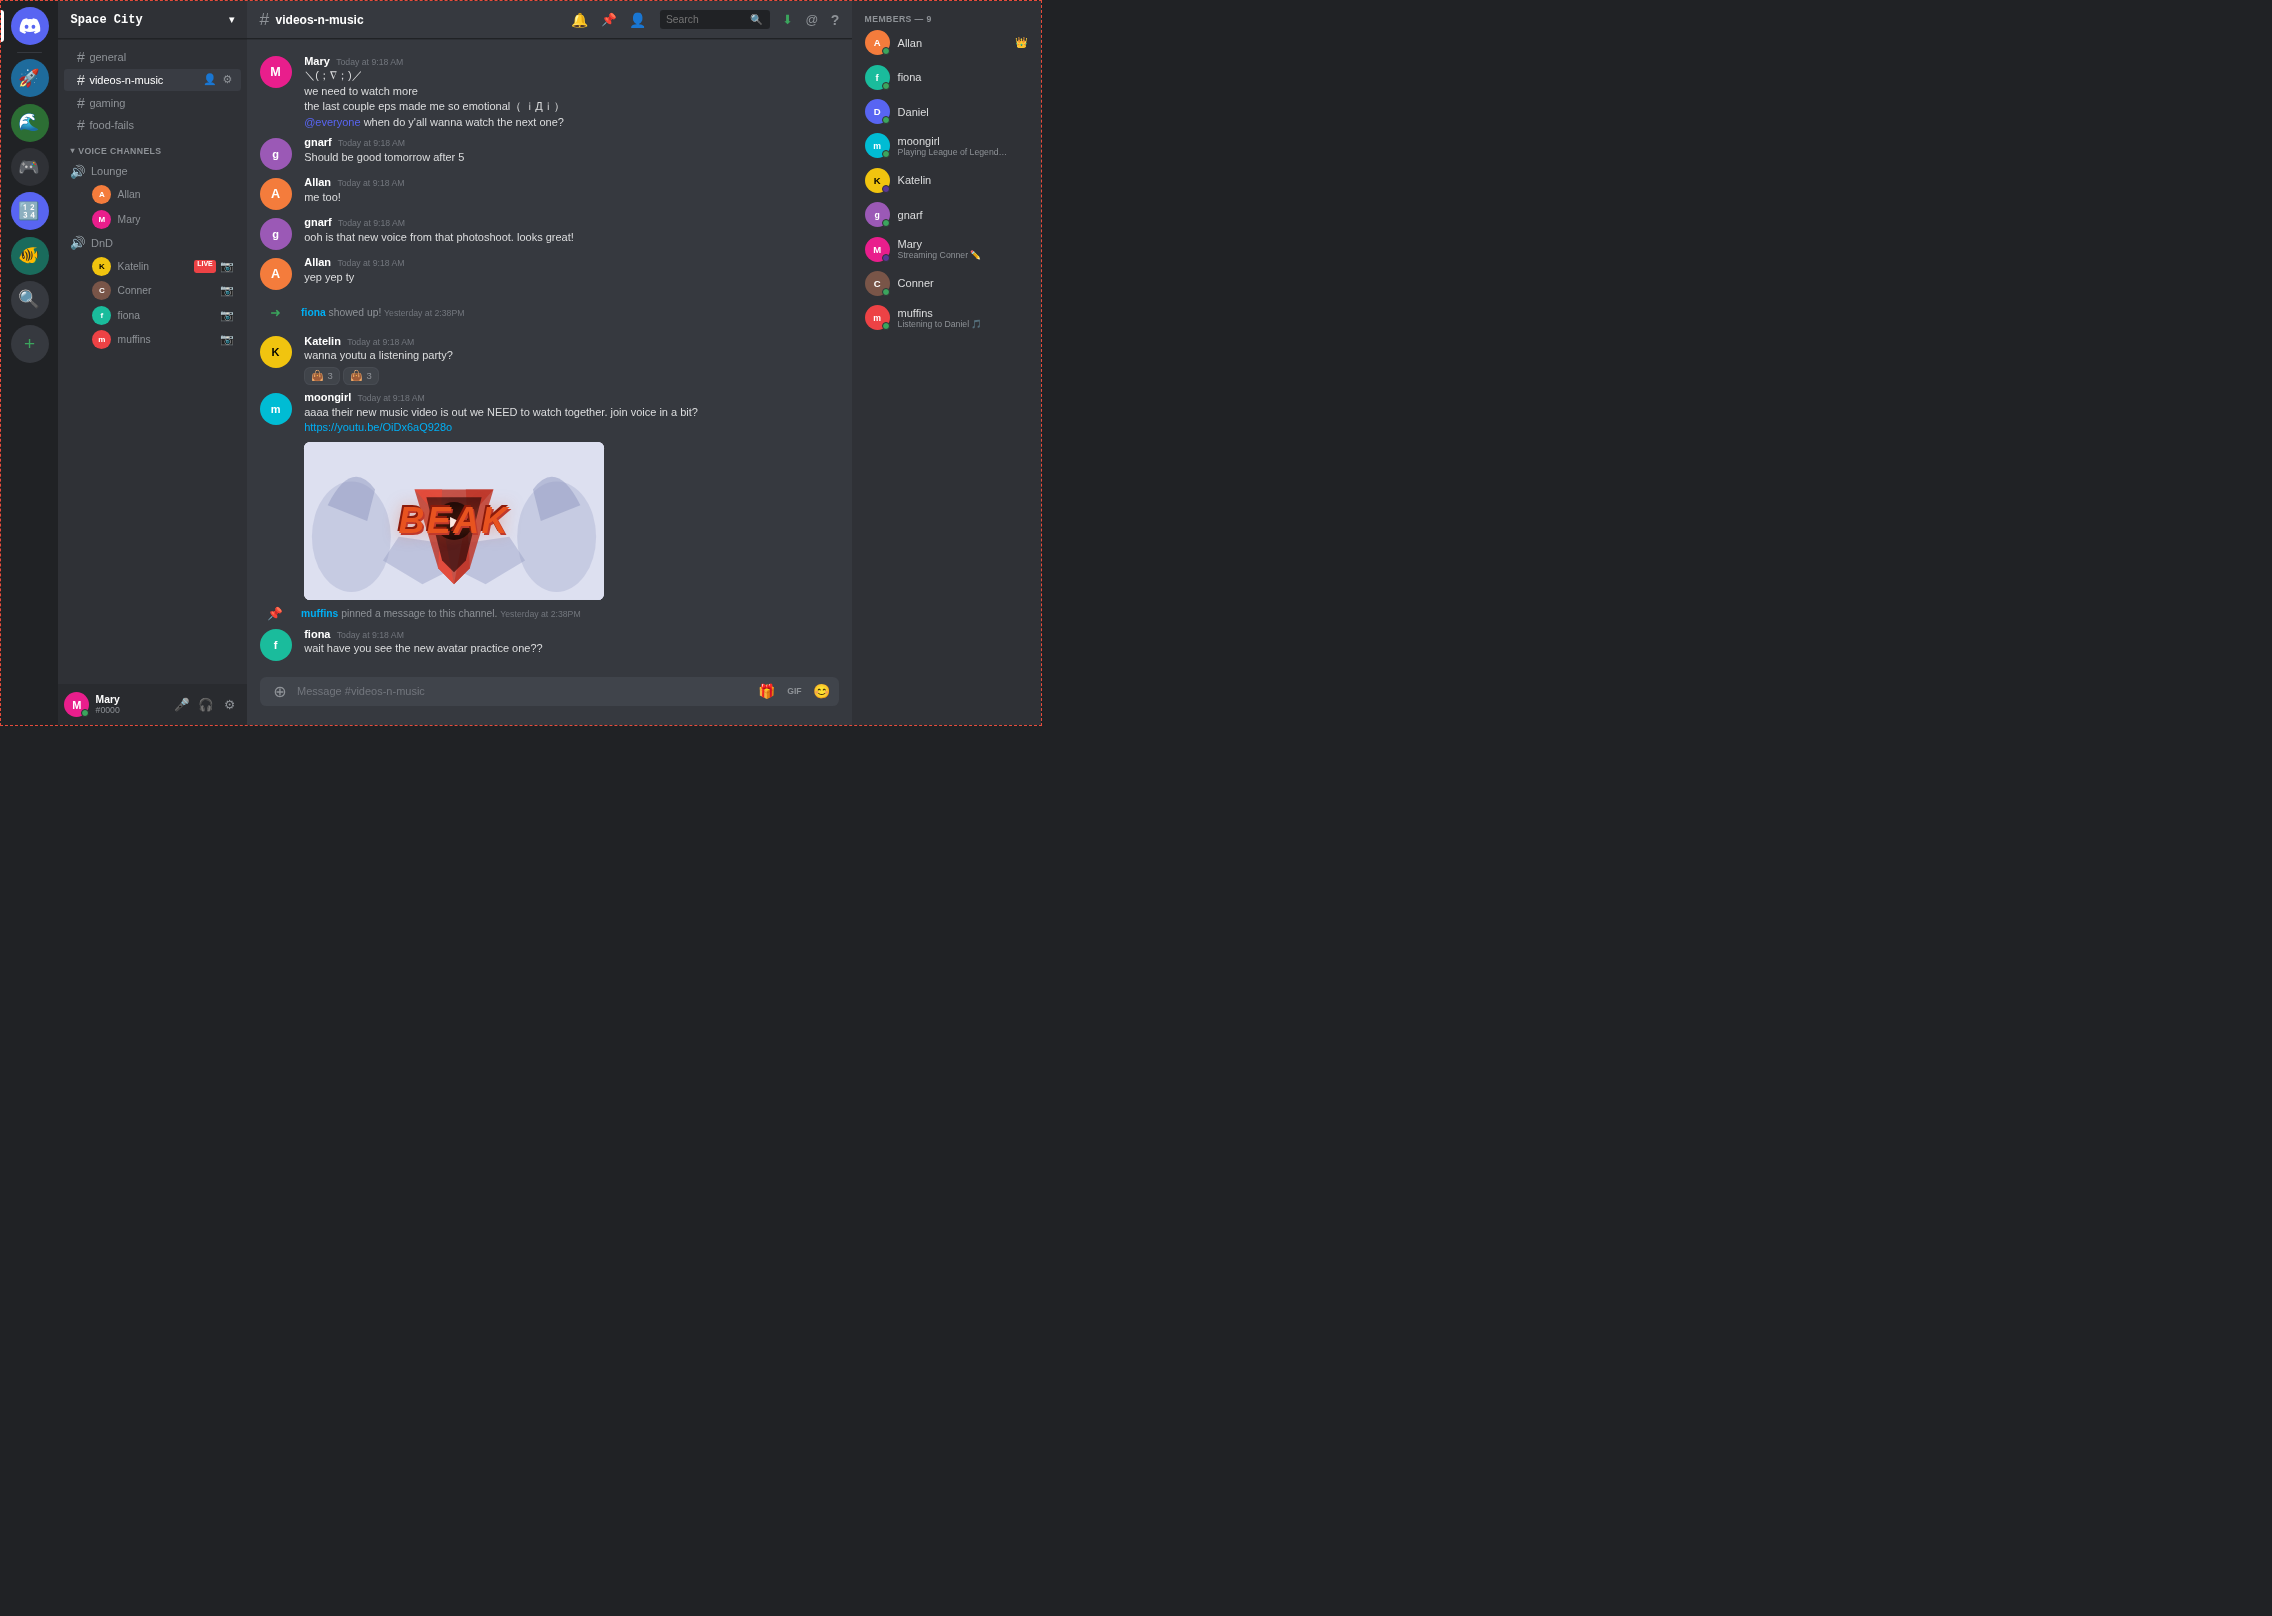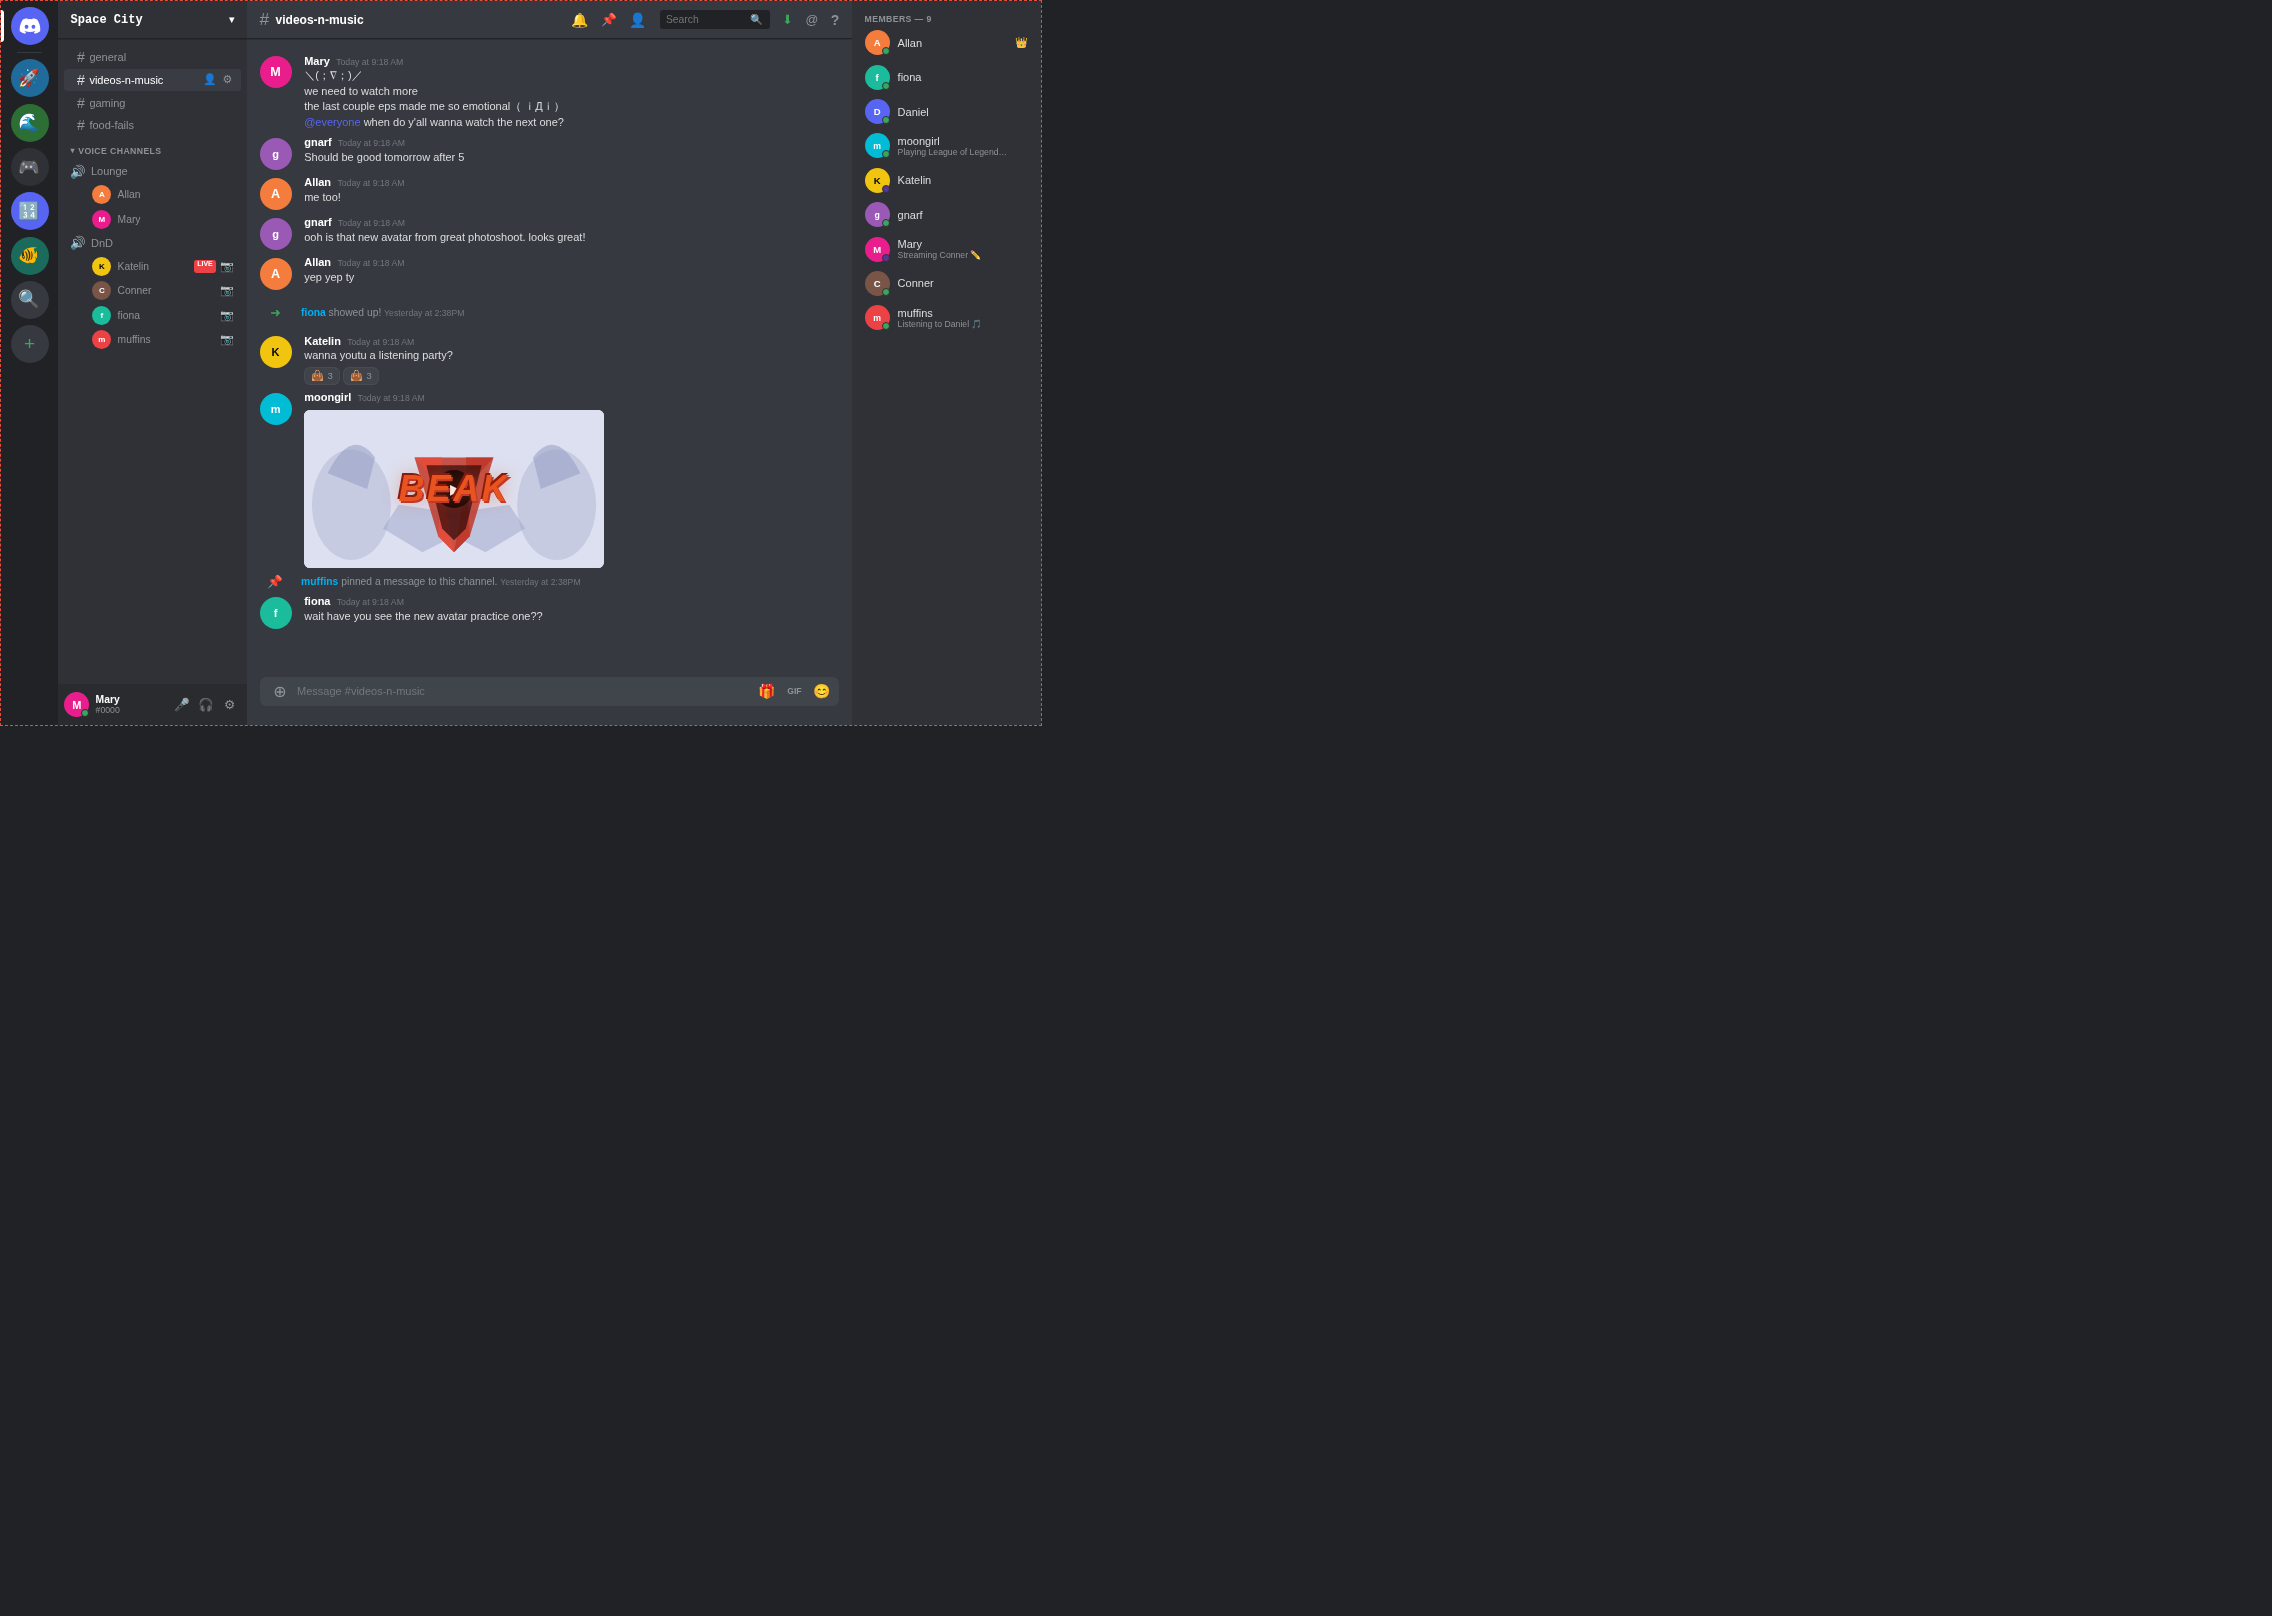--- a/index.html
+++ b/index.html
@@ -787,21 +787,21 @@
       </div>
     </div>
 
     <div class="message-group">
       <div class="msg-avatar av-purple" style="font-size:11px;">g</div>
       <div class="msg-content">
         <div class="msg-header">
           <span class="msg-author">gnarf</span>
           <span class="msg-time">Today at 9:18 AM</span>
         </div>
-        <div class="msg-text">ooh is that new avatar from great photoshoot. looks great!</div>
+        <div class="msg-text">ooh is that new voice from that photoshoot. looks great!</div>
       </div>
     </div>
 
     <div class="message-group">
       <div class="msg-avatar av-orange">A</div>
       <div class="msg-content">
         <div class="msg-header">
           <span class="msg-author">Allan</span>
           <span class="msg-time">Today at 9:18 AM</span>
         </div>
@@ -839,20 +839,24 @@
       </div>
     </div>
 
     <div class="message-group">
       <div class="msg-avatar av-cyan" style="font-size:11px;">m</div>
       <div class="msg-content">
         <div class="msg-header">
           <span class="msg-author">moongirl</span>
           <span class="msg-time">Today at 9:18 AM</span>
         </div>
+        <div class="msg-text">
+          aaaa their new music video is out we NEED to watch together. join voice in a bit?<br>
+          <a href="#">https://youtu.be/OiDx6aQ928o</a>
+        </div>
 
         <div class="video-embed">
           <div class="video-thumb">
 
             <svg width="300" height="158" viewBox="0 0 380 200" xmlns="http://www.w3.org/2000/svg" style="position:absolute;top:0;left:0;">
               <rect width="380" height="200" fill="#dde0f0"></rect>
 
               <ellipse cx="60" cy="120" rx="50" ry="70" fill="#b8bdd8" opacity="0.6"></ellipse>
               <ellipse cx="320" cy="120" rx="50" ry="70" fill="#b8bdd8" opacity="0.6"></ellipse>
               <path d="M30 80 Q60 20 90 60 L80 100 Z" fill="#9098c0" opacity="0.5"></path>

